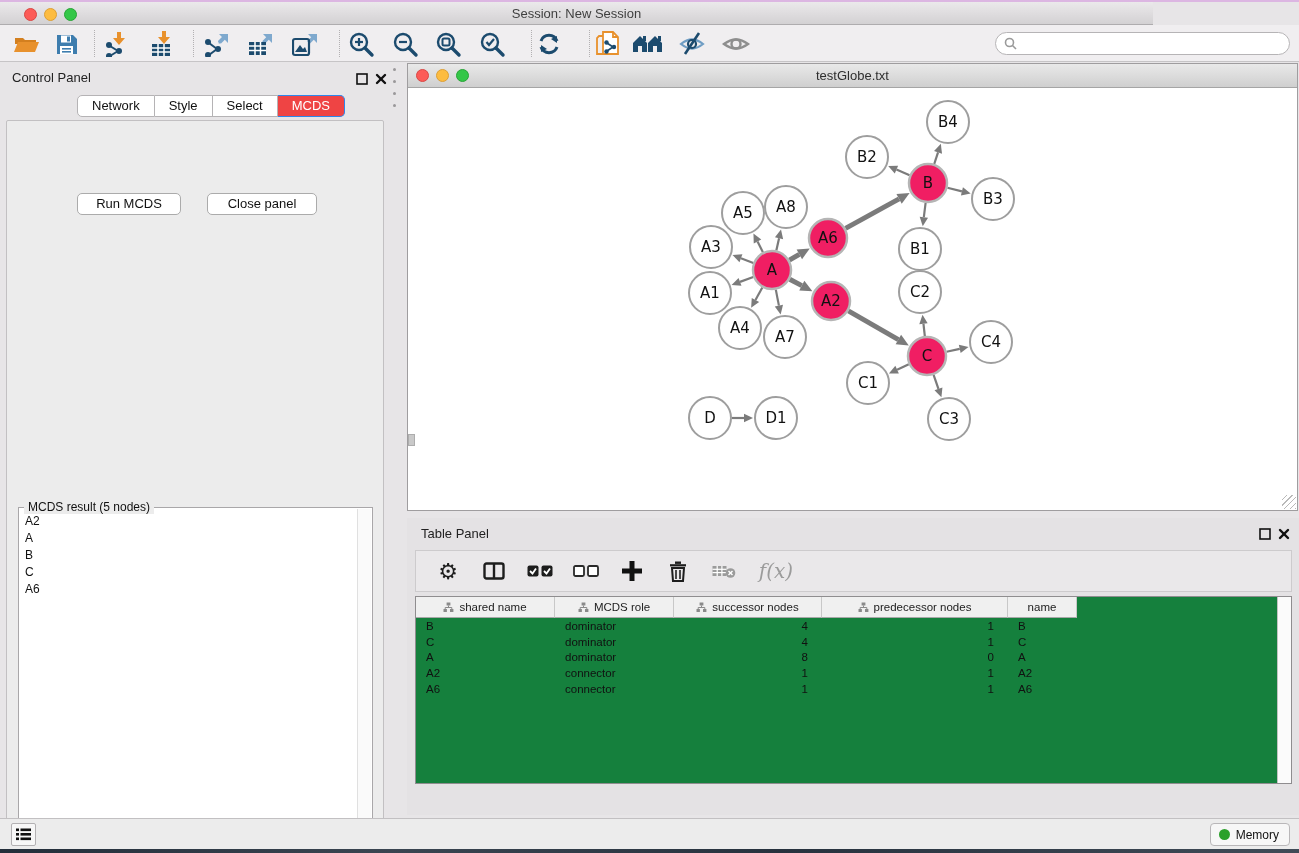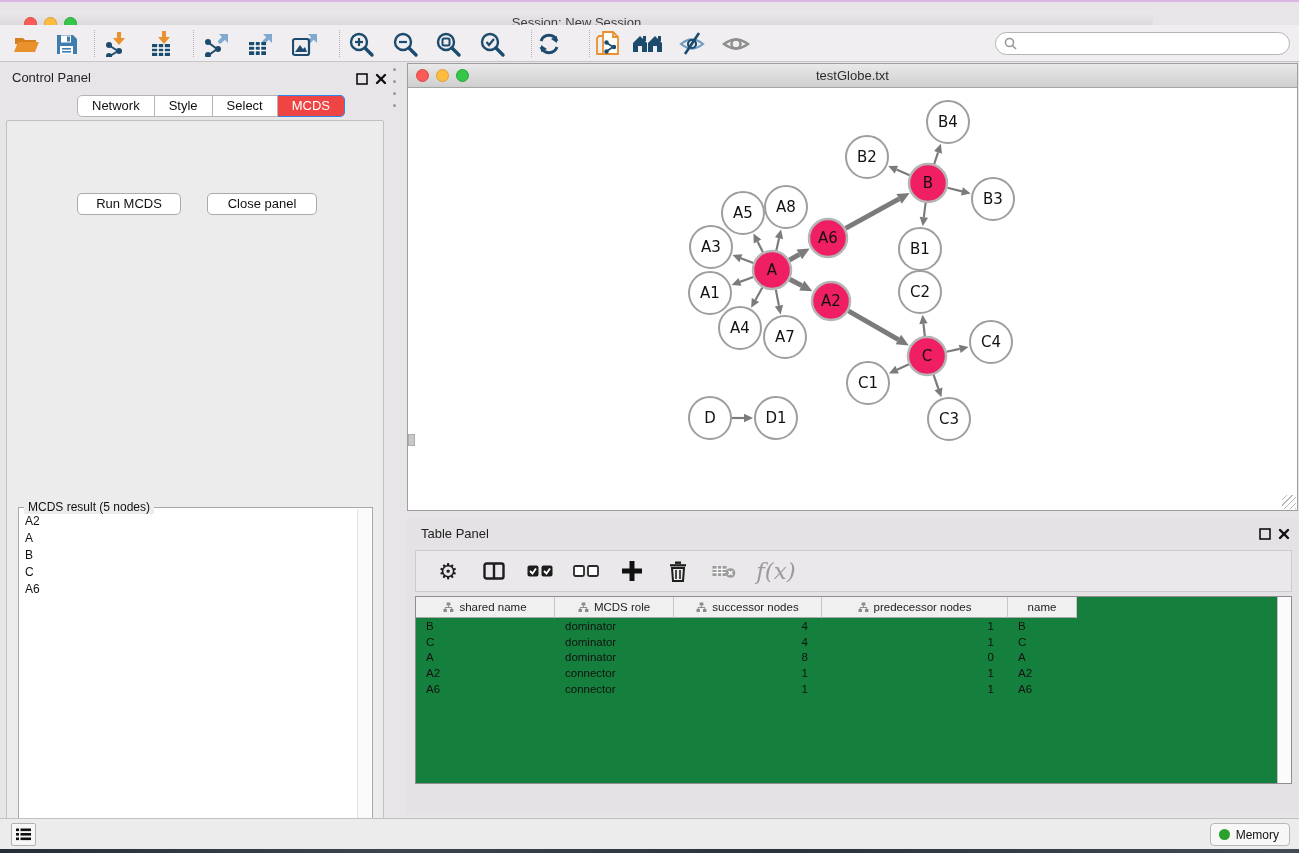--- a/index.html
+++ b/index.html
@@ -3,21 +3,21 @@
 <meta charset="utf-8">
 <style>
   * { margin:0; padding:0; box-sizing:border-box; }
   html,body { width:1299px; height:853px; overflow:hidden; }
   body { font-family:"Liberation Sans", sans-serif; background:#e7e5e7; position:relative; }
   .abs { position:absolute; }
 
   
   #desktop-top { left:0; top:0; width:1299px; height:2px; background:#dcb6e2; }
   #titlebar { left:0; top:2px; width:1153px; height:23px;
-    background:linear-gradient(#ebe9eb,#d3d1d3); border-bottom:1px solid #aeacae;margin-top:9px; }
+    background:linear-gradient(#ebe9eb,#d3d1d3); border-bottom:1px solid #aeacae; }
   #titlebar .title { width:100%; text-align:center; line-height:23px; font-size:13px; color:#3f3f3f; }
   .traffic { position:absolute; top:6px; display:flex; gap:7px; }
   .light { width:13px; height:13px; border-radius:50%; }
   .light.red { background:#fc5b57; border:1px solid #d94744; }
   .light.yellow { background:#fdbc40; border:1px solid #dd9f34; }
   .light.green { background:#34c748; border:1px solid #28a437; }
 
   
   #toolbar { left:0; top:25px; width:1299px; height:37px; background:#f0eef0; border-bottom:1px solid #c6c4c6; }
   .tb-btn { position:absolute; top:5px; width:32px; height:28px; display:flex; align-items:center; justify-content:center; cursor:default; }
@@ -70,21 +70,21 @@
   #net-grip { position:absolute; right:1px; bottom:1px; width:14px; height:14px;
     background:repeating-linear-gradient(135deg, transparent 0 3px, #b9b9b9 3px 4px); }
   #net-handle { position:absolute; left:0px; top:370px; width:7px; height:12px; background:#c9c9c9; border:1px solid #adadad; }
 
   
   #table-panel { left:407px; top:518px; width:892px; height:297px; background:#e4e2e4; }
   #tp-title { position:absolute; left:14px; top:8px; font-size:13px; color:#222; }
   #tp-toolbar { position:absolute; left:8px; top:32px; width:877px; height:42px; background:#eae8ea;
     border:1px solid #cdcbcd; display:flex; align-items:center; }
   .tp-icon { margin-left:18px; display:flex; align-items:center; justify-content:center; width:28px; height:28px; }
-  #fx-label { font-family:"DejaVu Serif", serif; font-style:italic; font-size:23px; color:#9b9b9b; }
+  #fx-label { font-family:"DejaVu Serif", serif; font-style:italic; font-size:20px; color:#9b9b9b; }
   #tp-table { position:absolute; left:8px; top:78px; width:877px; height:188px; background:#15803d; border:1px solid #8f8d8f; }
   #tp-header { position:absolute; left:0; top:0; height:21px; display:flex; }
   .th { height:21px; background:#f0f0f0; border-right:1px solid #c8c8c8; border-bottom:1px solid #a8a8a8;
     display:flex; align-items:center; justify-content:center; gap:5px; font-size:11.5px; color:#222; }
   .tp-rows { position:absolute; left:0; top:21px; width:860px; }
   .tr { display:flex; height:15.8px; align-items:center; }
   .td { font-size:11.5px; color:#111; overflow:hidden; white-space:nowrap; }
   #tp-scroll { position:absolute; right:0; top:0; width:14px; height:186px; background:#fbfbfb; border-left:1px solid #c3c3c3; }
   #tp-tabs { position:absolute; left:266px; top:271px; display:flex; }
 

